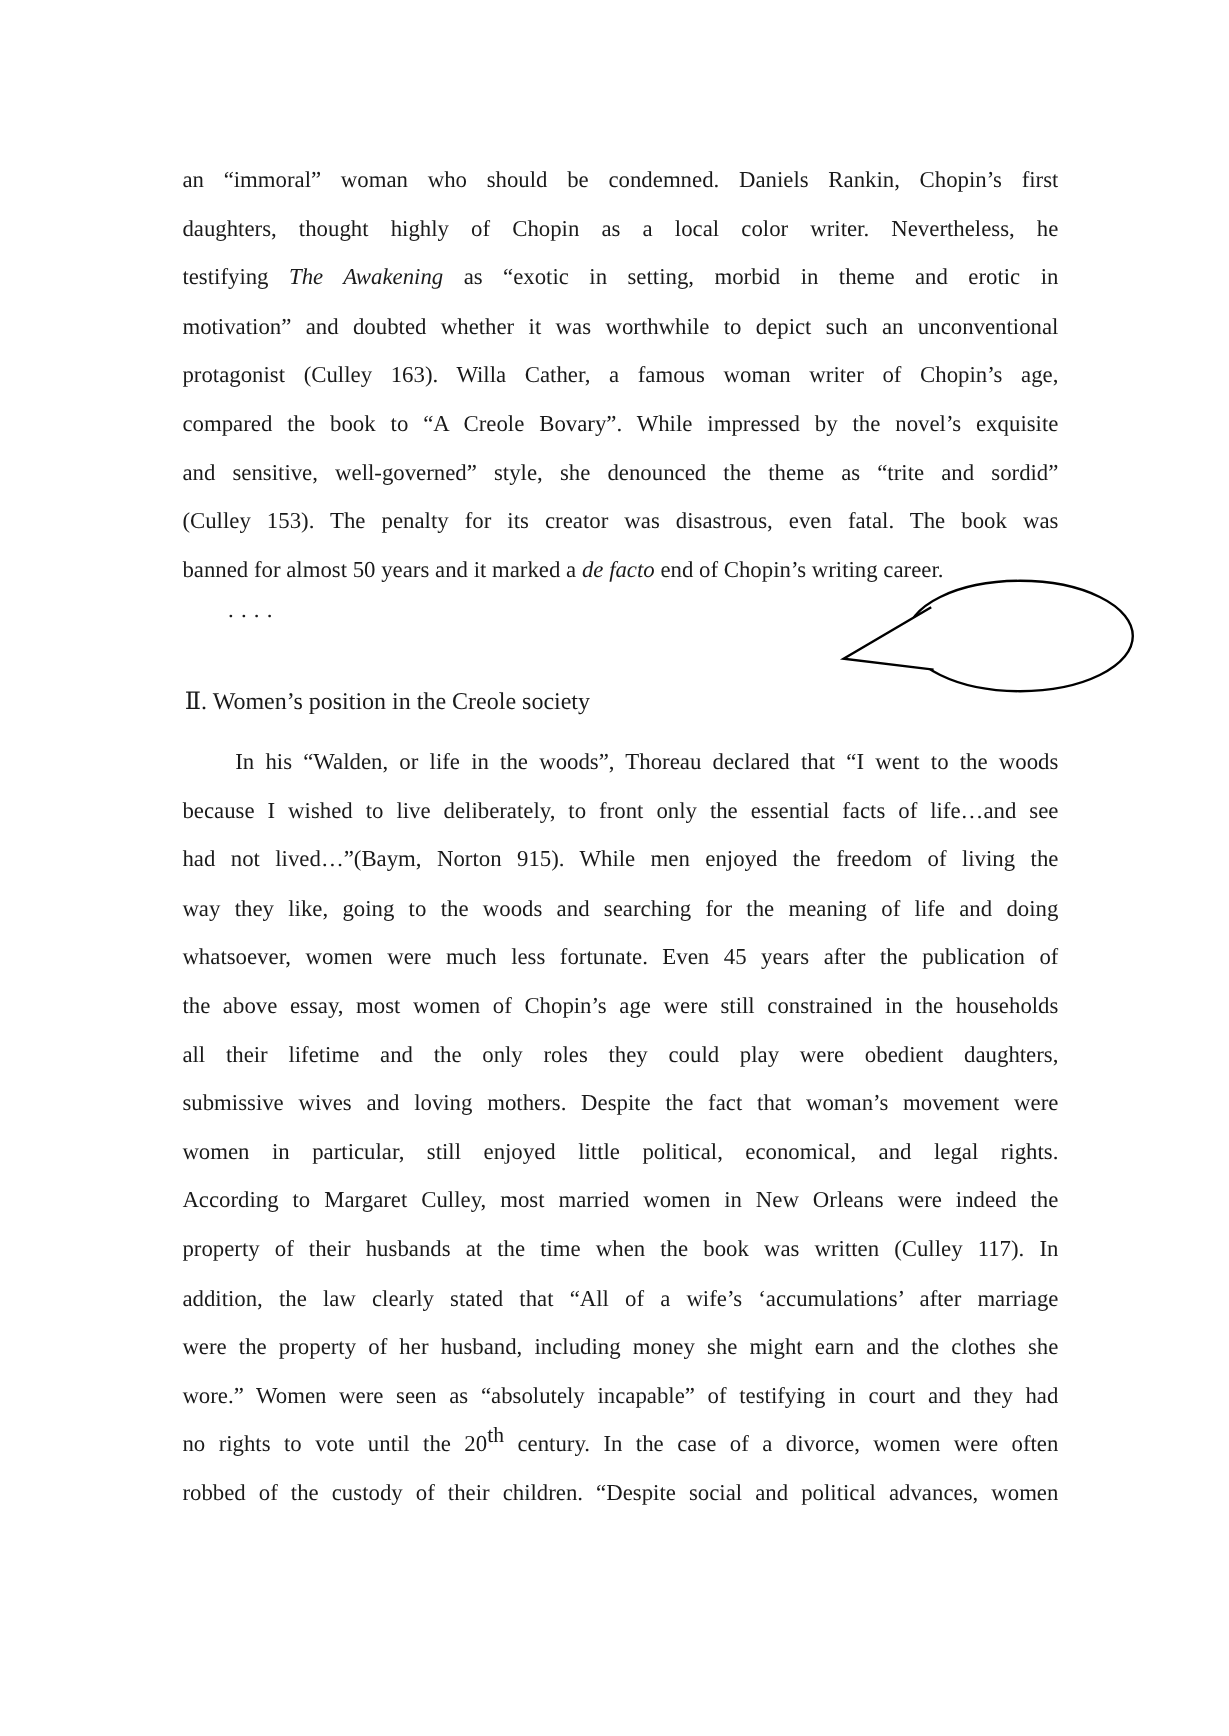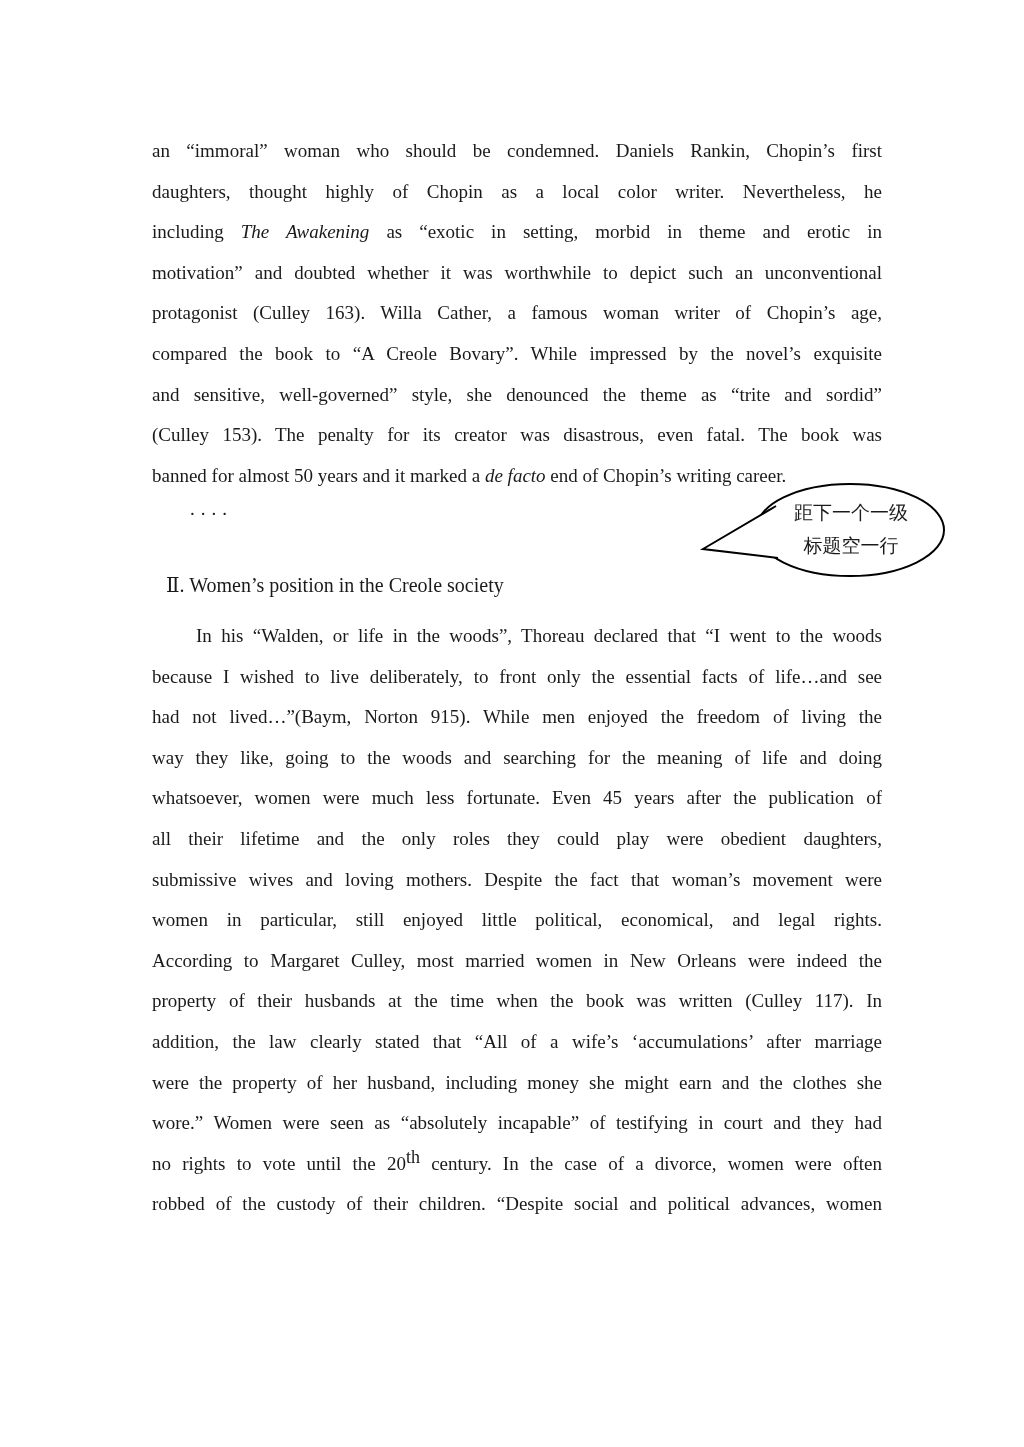--- a/index.html
+++ b/index.html
@@ -33,21 +33,21 @@
     position: absolute;
     left: 190px;
     top: 489px;
     height: 40px;
     line-height: 40px;
     font-size: 19px;
     letter-spacing: 6px;
   }
   .heading {
     position: absolute;
-    left: 166px;
+    left: 154px;
     top: 570px;
     margin: 0;
     font-size: 20px;
     font-weight: normal;
     line-height: 30px;
     text-align: right;
   }
   .callout-svg {
     position: absolute;
     left: 690px;
@@ -74,49 +74,46 @@
   }
 </style>
 </head>
 <body>
 
 <div class="page">
 
   <div class="para p1">
       <div class="ln just"><span>an “immoral” woman who should be condemned. Daniels Rankin, Chopin’s first</span></div>
       <div class="ln just"><span>daughters, thought highly of Chopin as a local color writer. Nevertheless, he</span></div>
-      <div class="ln just"><span>including </span><i>The Awakening</i><span> as “exotic in setting, morbid in theme and erotic in</span></div>
+      <div class="ln just"><span>testifying </span><i>The Awakening</i><span> as “exotic in setting, morbid in theme and erotic in</span></div>
       <div class="ln just"><span>motivation” and doubted whether it was worthwhile to depict such an unconventional</span></div>
       <div class="ln just"><span>protagonist (Culley 163). Willa Cather, a famous woman writer of Chopin’s age,</span></div>
       <div class="ln just"><span>compared the book to “A Creole Bovary”. While impressed by the novel’s exquisite</span></div>
       <div class="ln just"><span>and sensitive, well-governed” style, she denounced the theme as “trite and sordid”</span></div>
       <div class="ln just"><span>(Culley 153). The penalty for its creator was disastrous, even fatal. The book was</span></div>
       <div class="ln"><span>banned for almost 50 years and it marked a </span><i>de facto</i><span> end of Chopin’s writing career.</span></div>
     </div>
 
   <div class="ellipsis-line">....</div>
 
   <svg class="callout-svg" viewBox="0 0 280 132">
     <ellipse cx="160" cy="64" rx="94" ry="46" fill="#ffffff" stroke="#000000" stroke-width="2"></ellipse>
     <path d="M86 40 L13 83 L88 92" fill="#ffffff" stroke="#000000" stroke-width="2" stroke-linejoin="miter"></path>
   </svg>
 
-  <div class="callout-text">
-    <div>距下一个一级</div>
-    <div>标题空一行</div>
-  </div>
 
   <h2 class="heading">Ⅱ. Women’s position in the Creole society</h2>
 
   <div class="para p2">
       <div class="ln just ind"><span>In his “Walden, or life in the woods”, Thoreau declared that “I went to the woods</span></div>
       <div class="ln just"><span>because I wished to live deliberately, to front only the essential facts of life…and see</span></div>
       <div class="ln just"><span>had not lived…”(Baym, Norton 915). While men enjoyed the freedom of living the</span></div>
       <div class="ln just"><span>way they like, going to the woods and searching for the meaning of life and doing</span></div>
       <div class="ln just"><span>whatsoever, women were much less fortunate. Even 45 years after the publication of</span></div>
+      <div class="ln just"><span>the above essay, most women of Chopin’s age were still constrained in the households</span></div>
       <div class="ln just"><span>all their lifetime and the only roles they could play were obedient daughters,</span></div>
       <div class="ln just"><span>submissive wives and loving mothers. Despite the fact that woman’s movement were</span></div>
       <div class="ln just"><span>women in particular, still enjoyed little political, economical, and legal rights.</span></div>
       <div class="ln just"><span>According to Margaret Culley, most married women in New Orleans were indeed the</span></div>
       <div class="ln just"><span>property of their husbands at the time when the book was written (Culley 117). In</span></div>
       <div class="ln just"><span>addition, the law clearly stated that “All of a wife’s ‘accumulations’ after marriage</span></div>
       <div class="ln just"><span>were the property of her husband, including money she might earn and the clothes she</span></div>
       <div class="ln just"><span>wore.” Women were seen as “absolutely incapable” of testifying in court and they had</span></div>
       <div class="ln just"><span>no rights to vote until the 20</span><sup>th</sup><span> century. In the case of a divorce, women were often</span></div>
       <div class="ln just"><span>robbed of the custody of their children. “Despite social and political advances, women</span></div>

